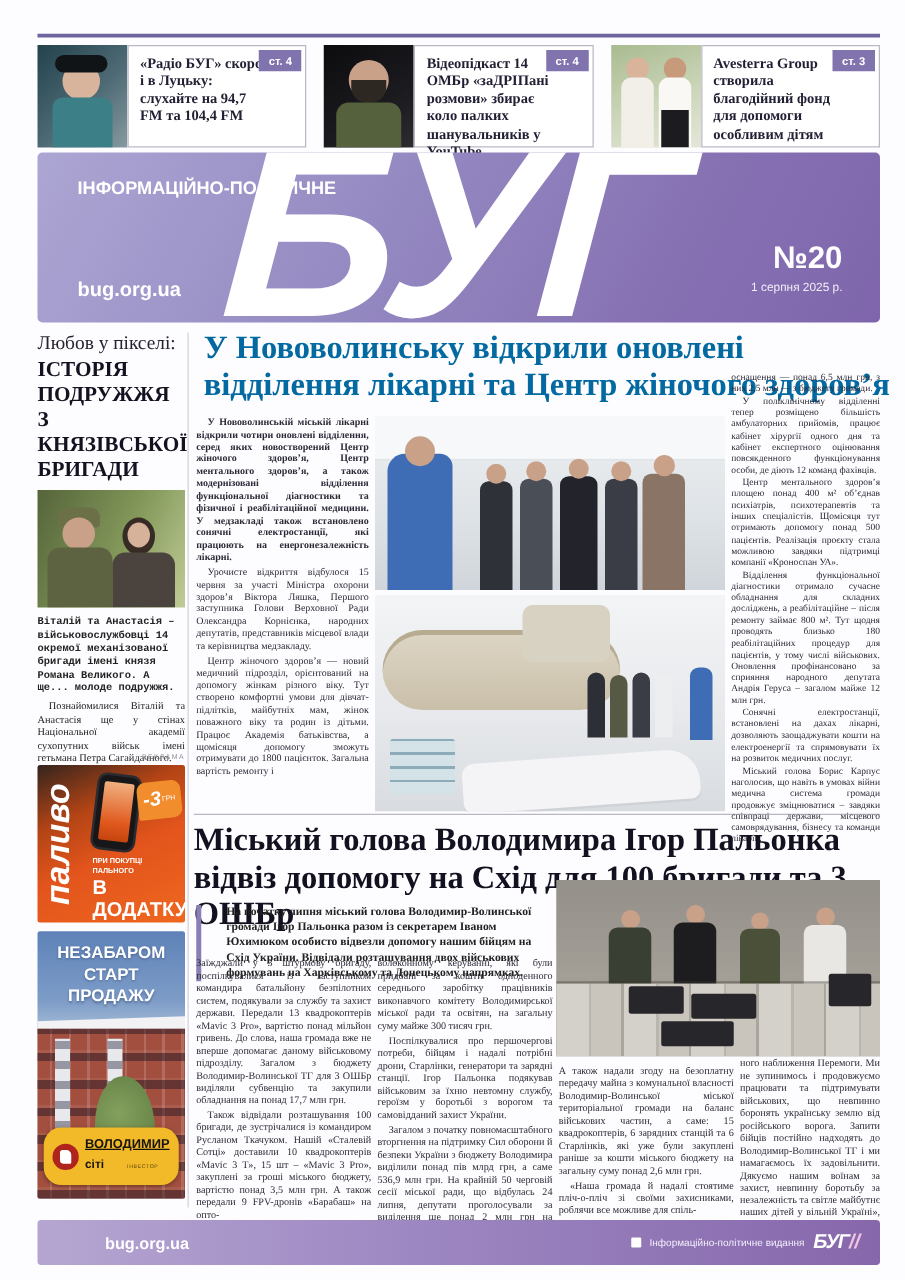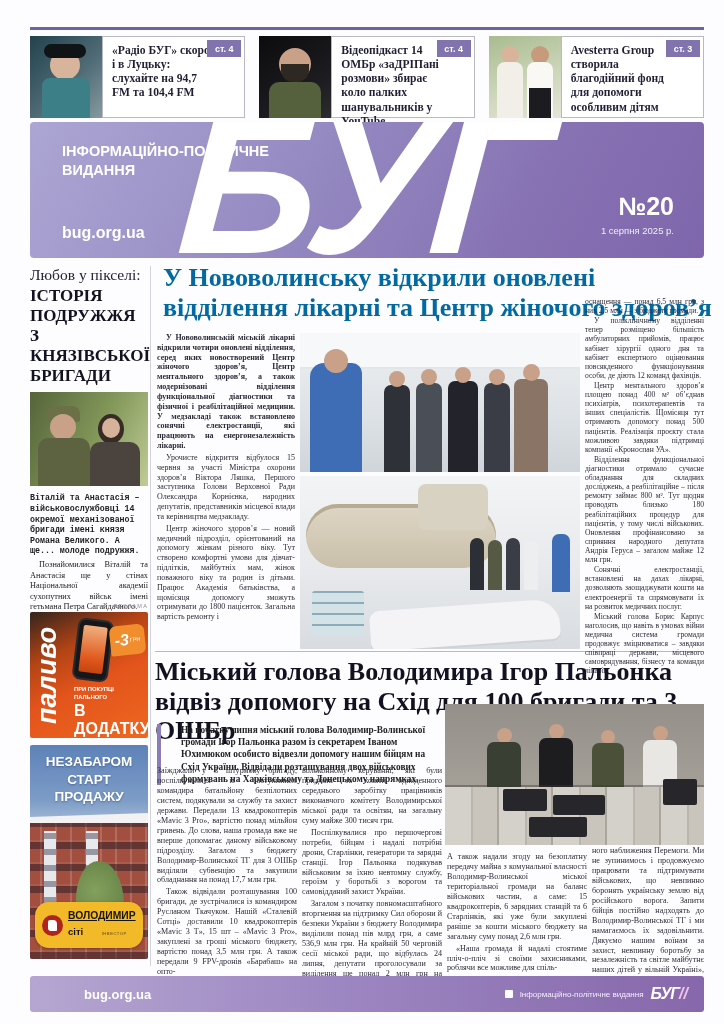--- a/index.html
+++ b/index.html
@@ -201,21 +201,20 @@
         <div class="teaser-text">Avesterra Group створила благодійний фонд для допомоги особливим дітям</div>
         <div class="page-badge">ст. 3</div>
       </div>
     </div>
   </div>
 
   <div class="masthead sans">
     <div class="bug-logo">БУГ</div>
     <div class="edition">
       <div>ІНФОРМАЦІЙНО-ПОЛІТИЧНЕ</div>
-      <div>ВИДАННЯ</div>
     </div>
     <div class="mast-site">bug.org.ua</div>
     <div class="issue-no">№20</div>
     <div class="issue-date">1 серпня 2025 р.</div>
   </div>
 
   <div class="vrule"></div>
   <div class="hrule-mid"></div>
 
   <div class="left-col">

